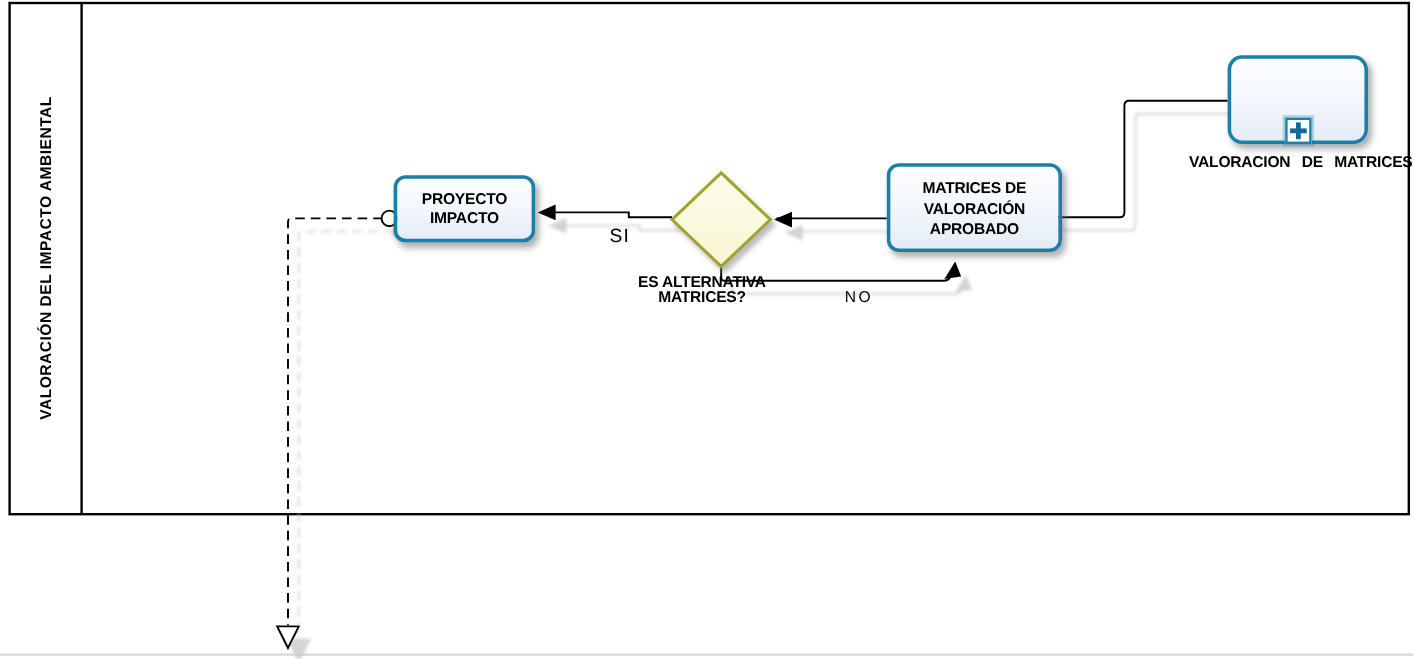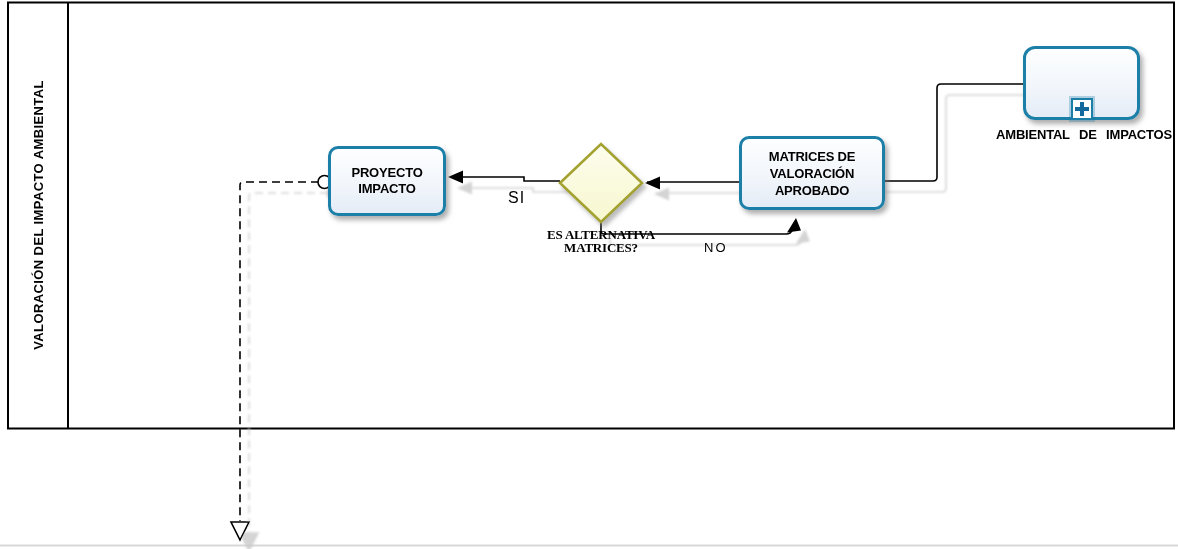--- a/index.html
+++ b/index.html
@@ -16,21 +16,21 @@
   .node{
     position:absolute;z-index:2;box-sizing:border-box;
     border:3px solid #1c7fa8;border-radius:10px;
     background:linear-gradient(180deg,#fdfeff 0%,#f2f6fb 55%,#e4ecf6 100%);
     box-shadow:3px 4px 5px rgba(110,110,110,0.55);
     display:flex;flex-direction:column;align-items:center;justify-content:center;
     text-align:center;font-weight:bold;font-size:13px;color:#000;
     line-height:16px;letter-spacing:-0.2px;
   }
   .node span{display:block;}
-  .node-proyecto{left:328px;top:146px;width:118px;height:70px;}
+  .node-proyecto{left:328px;top:146px;width:118px;height:56px;}
   .node-matrices{left:739px;top:136px;width:146px;height:74px;line-height:17px;}
   .node-subprocess{left:1023px;top:46px;width:117px;height:74px;border-radius:12px;}
 
   
   .plus-box{
     position:absolute;left:50%;bottom:-3px;transform:translateX(-50%);
     width:22px;height:22px;box-sizing:border-box;
     background:#ffffff;border:2px solid #1c7fa8;
     box-shadow:0 0 0 2px rgba(28,127,168,0.30);
     display:flex;align-items:center;justify-content:center;
@@ -40,22 +40,22 @@
   .plus-glyph::after{content:"";position:absolute;left:5px;top:0;width:4px;height:14px;background:#14699c;}
 
   
   .lbl{position:absolute;z-index:3;color:#000;white-space:nowrap;}
   .lbl-lane{
     left:38px;top:215px;transform:translate(-50%,-50%) rotate(-90deg);
     font-weight:bold;font-size:13px;letter-spacing:0.4px;
   }
   .lbl-subprocess{left:1084px;top:127px;transform:translateX(-50%);
     font-weight:bold;font-size:13px;word-spacing:6px;letter-spacing:-0.2px;}
-  .lbl-question{left:601px;top:228px;transform:translateX(-50%);
-    font-weight:bold;font-size:13px;line-height:13px;text-align:center;letter-spacing:-0.2px;font-family:Liberation Serif, serif;}
+  .lbl-question{left:585px;top:228px;transform:translateX(-50%);
+    font-weight:bold;font-size:13px;line-height:13px;text-align:center;letter-spacing:-0.2px;}
   .lbl-question span{display:block;}
   .lbl-si{left:508px;top:189px;font-size:16px;letter-spacing:1px;}
   .lbl-no{left:704px;top:240px;font-size:13px;letter-spacing:2px;}
 </style>
 </head>
 <body>
 
 <div class="canvas">
 
   <svg class="diagram-svg" width="1178" height="549" viewBox="0 0 1178 549">
@@ -113,21 +113,21 @@
     <span>MATRICES DE</span>
     <span>VALORACIÓN</span>
     <span>APROBADO</span>
   </div>
 
   <div class="node node-subprocess">
     <div class="plus-box">
       <span class="plus-glyph"></span>
     </div>
   </div>
-  <div class="lbl lbl-subprocess">AMBIENTAL  DE  IMPACTOS</div>
+  <div class="lbl lbl-subprocess">VALORACION  DE  MATRICES</div>
 
   <div class="lbl lbl-question">
     <span>ES  ALTERNATIVA</span>
     <span>MATRICES?</span>
   </div>
 
   <div class="lbl lbl-si">SI</div>
   <div class="lbl lbl-no">NO</div>
 
 </div>

